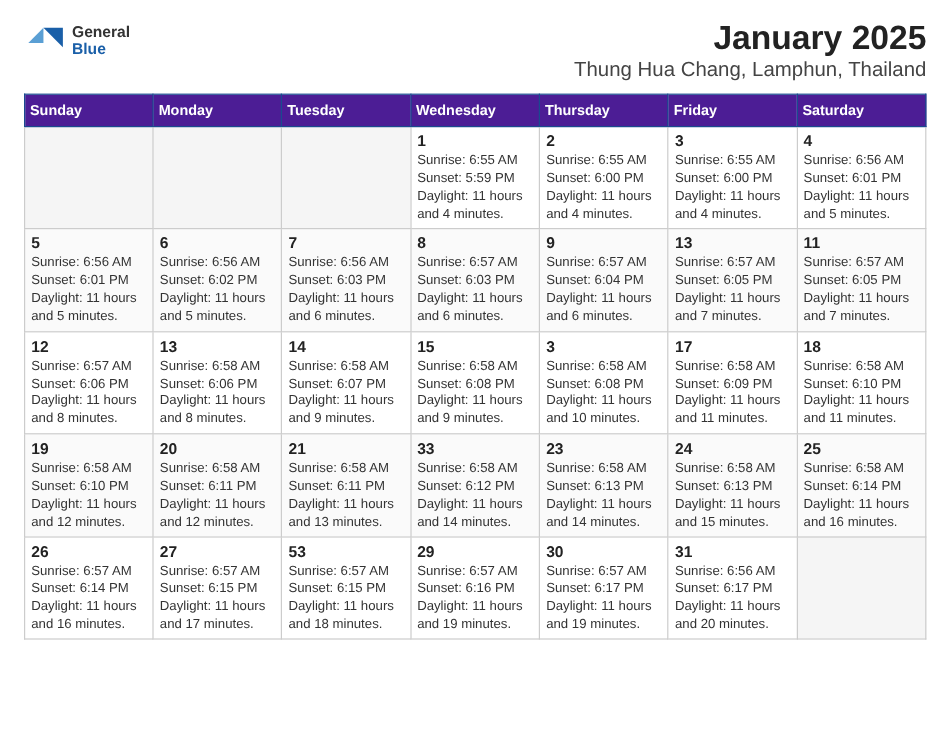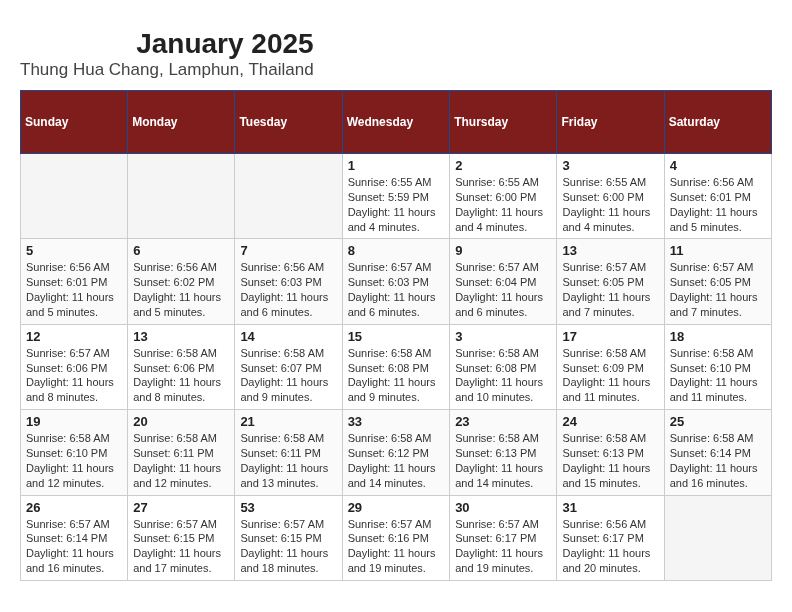--- a/index.html
+++ b/index.html
@@ -34,37 +34,36 @@
       width: 36px;
       height: 36px;
     }
     .title-block {
       text-align: right;
     }
     .title-block .month-year {
       font-size: 28px;
       font-weight: bold;
       color: #222;
-      margin-top: 12px;
     }
     .title-block .location {
       font-size: 17px;
       color: #444;
     }
     .calendar {
       width: 100%;
       border-collapse: collapse;
       border: 1px solid #ccc;
     }
     .calendar th {
-      background: #7f1d1d;
+      background: #4c1d95;
       color: #fff;
       font-size: 12px;
       font-weight: bold;
-      padding: 24px 4px;
+      padding: 6px 4px;
       text-align: left;
       border: 1px solid #1a4a8f;
     }
     .calendar td {
       border: 1px solid #ccc;
       vertical-align: top;
       padding: 4px 5px;
       width: 108px;
       min-height: 80px;
       font-size: 10px;
@@ -87,20 +86,30 @@
       line-height: 1.35;
     }
     .calendar tr:nth-child(even) td:not(.empty) {
       background: #fafafa;
     }
   </style>
 </head>
 <body>
 
 <div class="header">
+  <div class="logo">
+    <svg class="logo-icon" viewBox="0 0 40 40" xmlns="http://www.w3.org/2000/svg">
+      <polygon points="18,8 36,8 36,26" fill="#1a5fa8"></polygon>
+      <polygon points="18,8 4,22 18,22" fill="#5a9fd4"></polygon>
+    </svg>
+    <div class="logo-text">
+      <span class="general">General</span>
+      <span class="blue">Blue</span>
+    </div>
+  </div>
   <div class="title-block">
     <div class="month-year">January 2025</div>
     <div class="location">Thung Hua Chang, Lamphun, Thailand</div>
   </div>
 </div>
 
 <table class="calendar">
   <thead>
     <tr>
     <th>Sunday</th>

